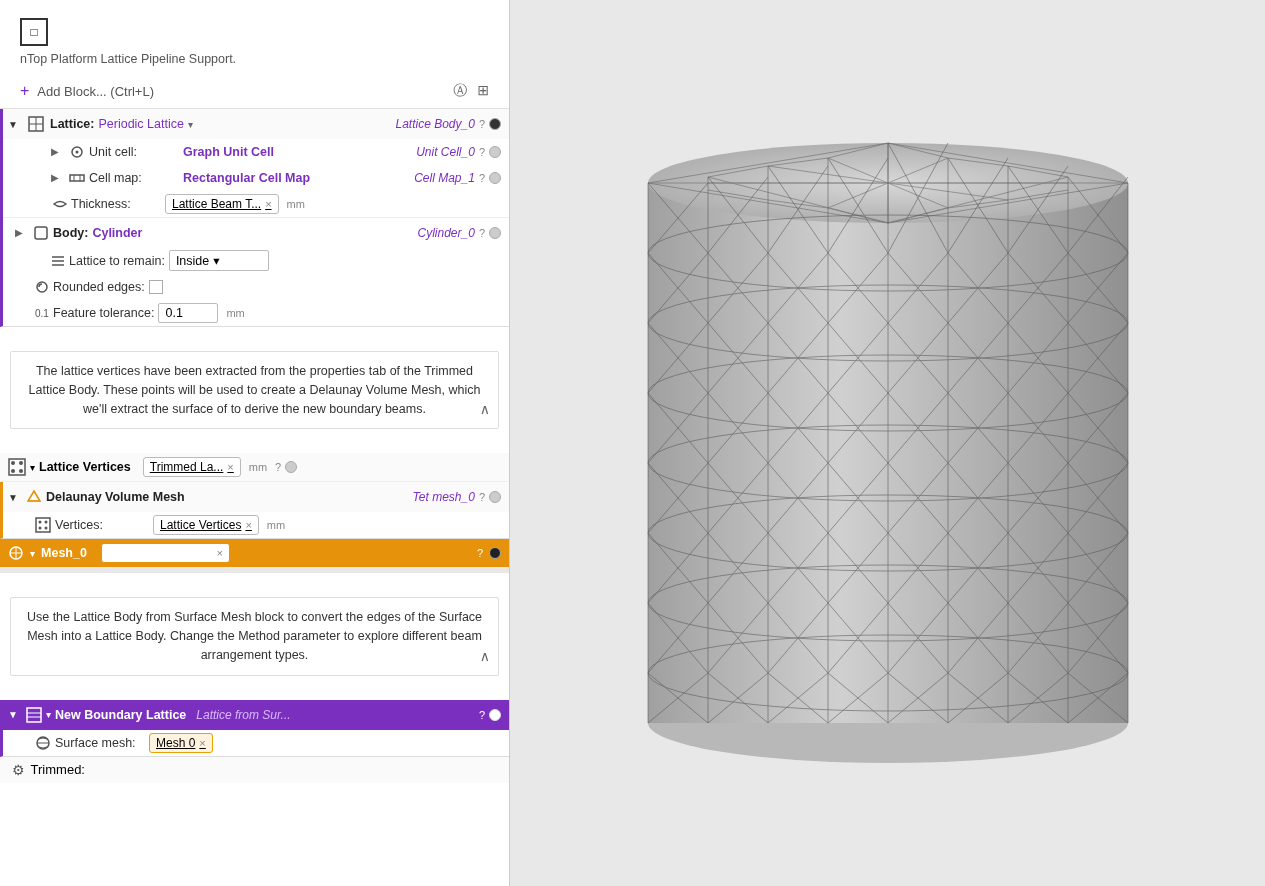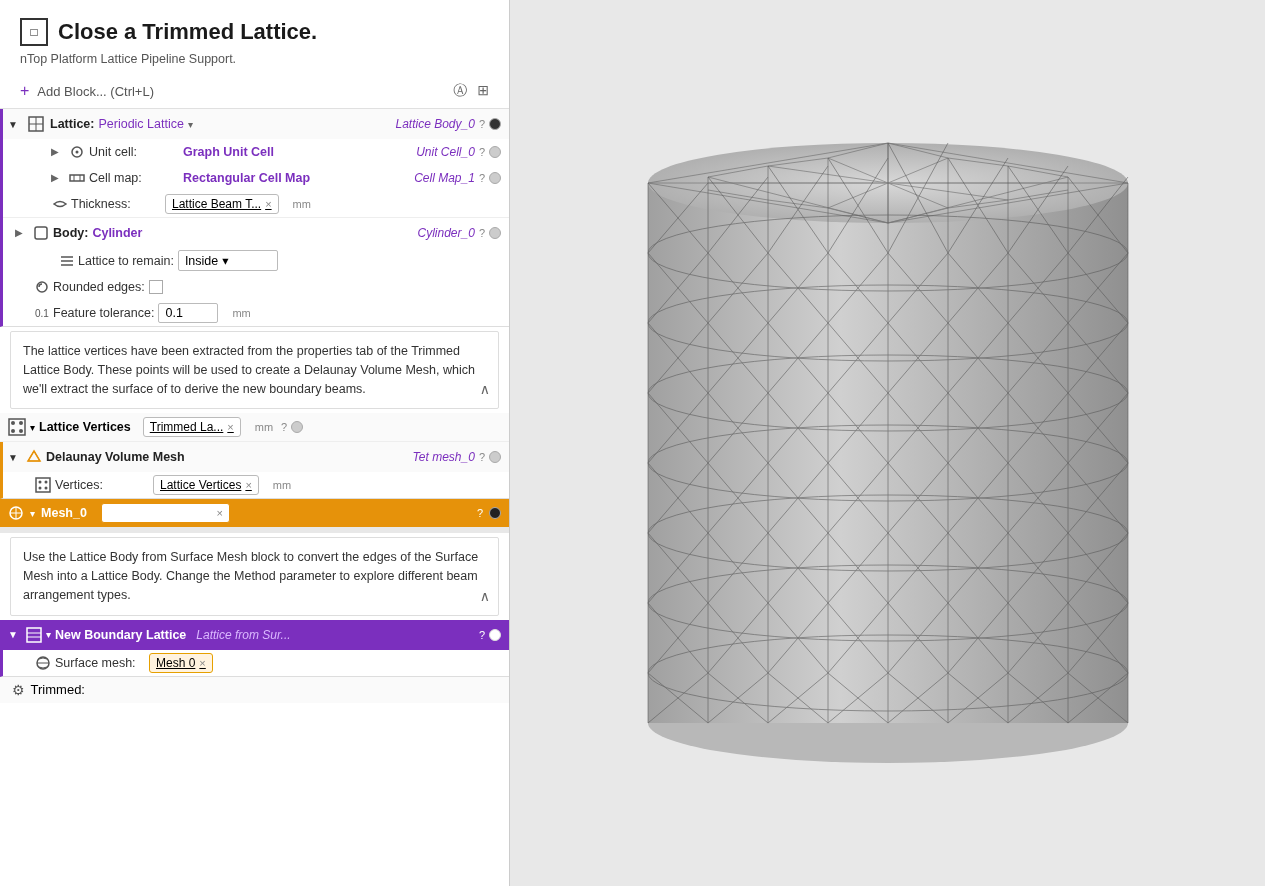--- a/index.html
+++ b/index.html
@@ -198,21 +198,21 @@
 
     .pill-close {
       color: #888;
       cursor: pointer;
       font-size: 11px;
     }
 
     .unit-label {
       color: #888;
       font-size: 11px;
-      margin-left: 10px;
+      margin-left: 4px;
     }
 
     .dropdown-row {
       display: flex;
       align-items: center;
       padding: 3px 8px 3px 32px;
       gap: 4px;
     }
 
     .dropdown-select {
@@ -250,27 +250,28 @@
     }
 
     .border-orange {
       border-left: 3px solid #e6920a;
     }
 
     
     .description-box {
       background: #fff;
       border: 1px solid #ddd;
-      margin: 4px 10px;
+      margin: 24px 10px;
       padding: 10px 12px;
       font-size: 12.5px;
       color: #333;
       line-height: 1.5;
       border-radius: 2px;
       position: relative;
+      text-align: center;
     }
 
     .description-collapse {
       position: absolute;
       right: 8px;
       bottom: 8px;
       cursor: pointer;
       color: #666;
       font-size: 14px;
     }
@@ -355,21 +356,20 @@
 </head>
 <body>
 
 <div class="left-panel">
 
   <div class="panel-header">
     <div class="panel-title">
       <div class="panel-icon-box">
         <span>□</span>
       </div>
-      <span>Close a Trimmed Lattice.</span>
     </div>
     <div class="panel-subtitle">nTop Platform Lattice Pipeline Support.</div>
   </div>
 
   <div class="add-block-bar">
     <span style="color:#7b2fbe; font-size:16px;">+</span>
     <span class="add-block-text">Add Block... (Ctrl+L)</span>
     <div class="add-block-icons">
       <span style="font-size:14px; color:#666; cursor:pointer;">Ⓐ</span>
       <span style="font-size:14px; color:#666; cursor:pointer;">⊞</span>
@@ -438,21 +438,21 @@
       <svg width="16" height="16" viewBox="0 0 16 16">
           <rect x="2" y="2" width="12" height="12" rx="2" fill="none" stroke="#555" stroke-width="1.5"></rect>
         </svg>
       <span class="block-label">Body:</span>
       <span class="param-value-purple">Cylinder</span>
       <span class="block-instance">Cylinder_0</span>
       <span class="block-help">?</span>
       <div class="block-dot"></div>
     </div>
 
-    <div class="dropdown-row" style="padding-left: 48px; margin-left: 9px;">
+    <div class="dropdown-row" style="padding-left: 48px;">
       <svg width="14" height="14" viewBox="0 0 14 14">
           <line x1="1" y1="3" x2="13" y2="3" stroke="#555" stroke-width="1.5"></line>
           <line x1="1" y1="7" x2="13" y2="7" stroke="#555" stroke-width="1.5"></line>
           <line x1="1" y1="11" x2="13" y2="11" stroke="#555" stroke-width="1.5"></line>
         </svg>
       <span class="param-label">Lattice to remain:</span>
       <div class="dropdown-select">
         <span>Inside</span>
         <span>▾</span>
       </div>

